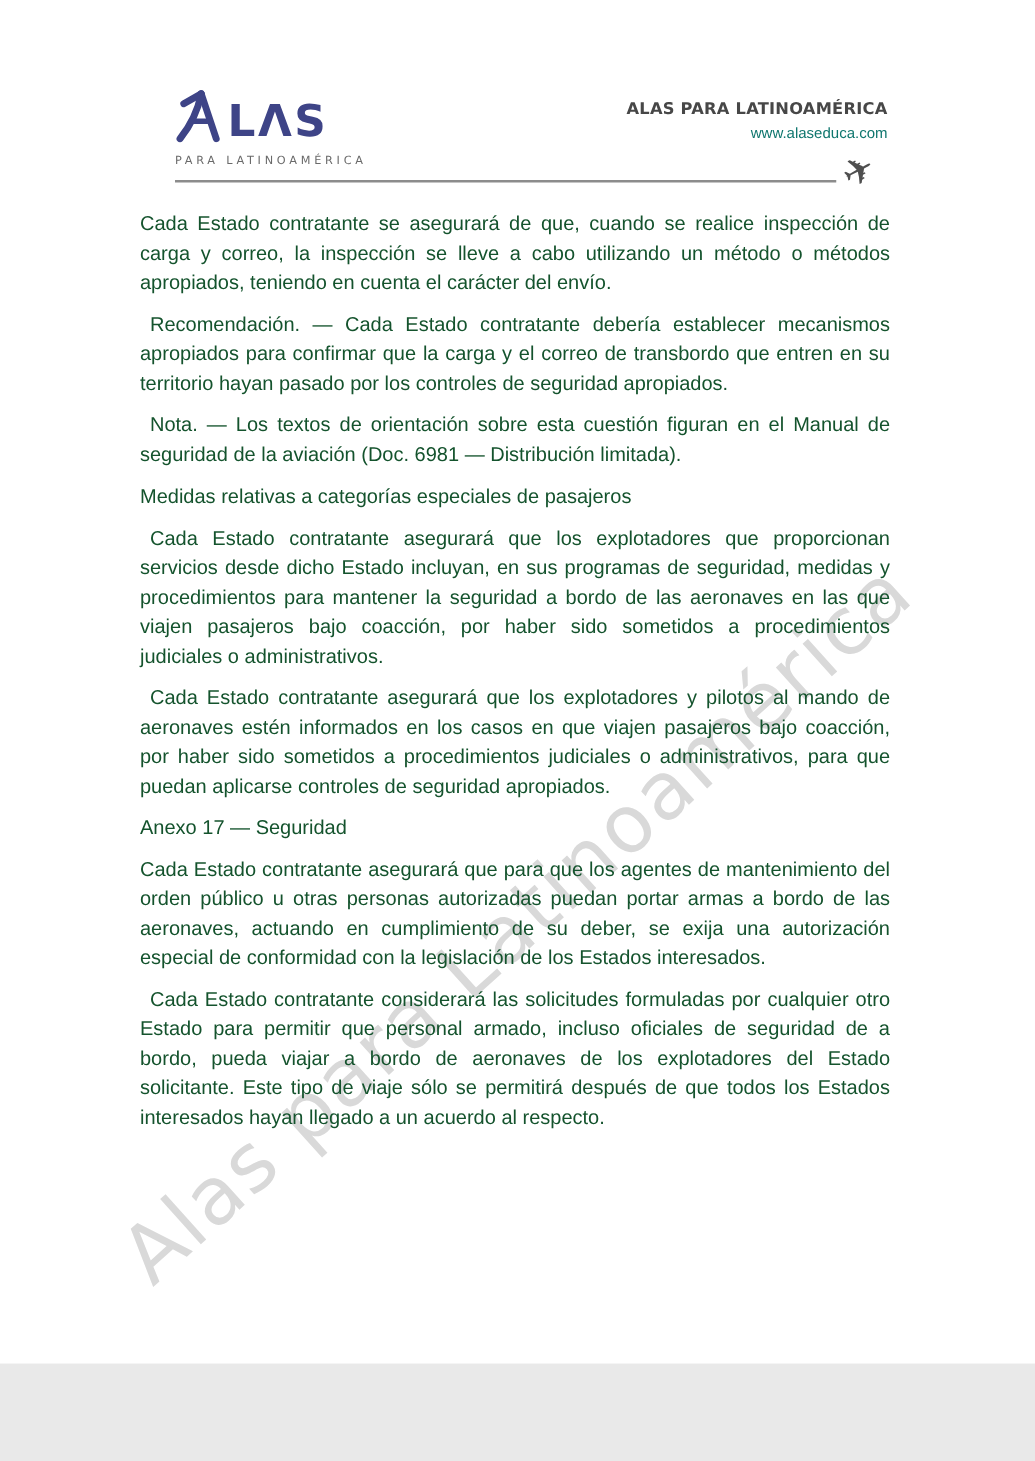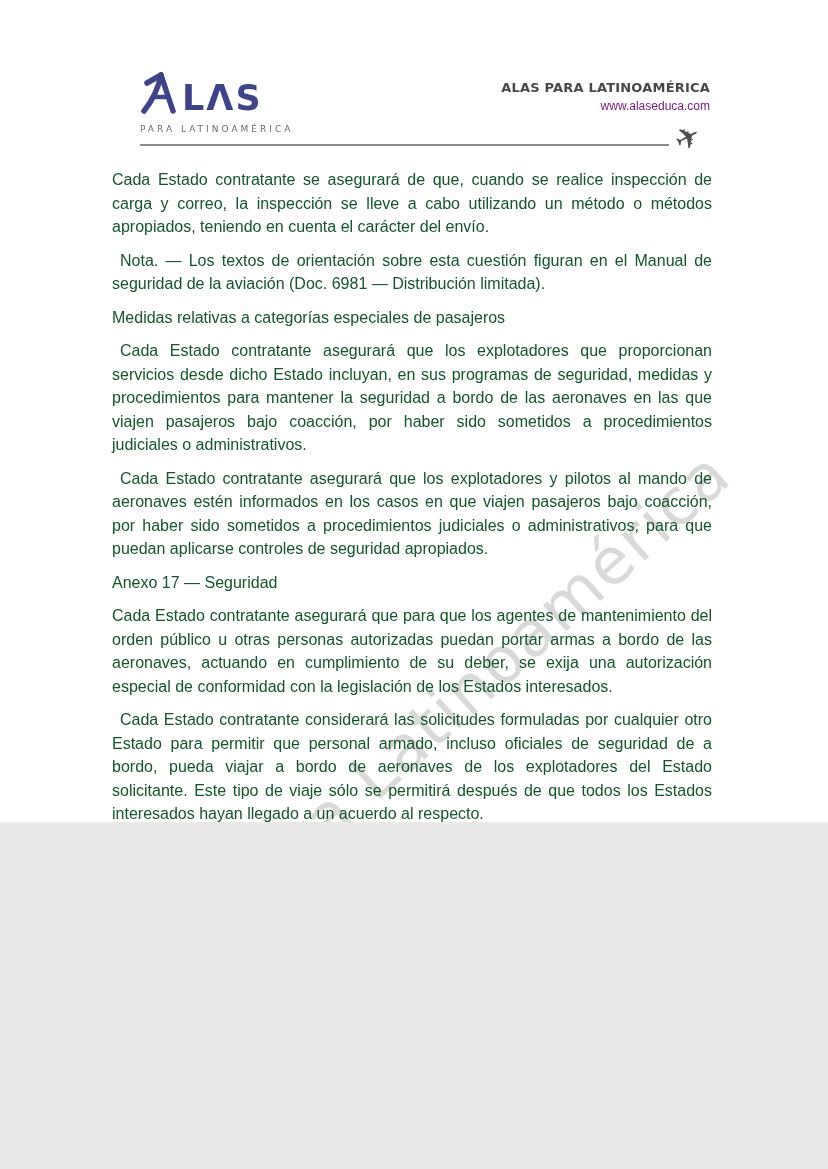--- a/index.html
+++ b/index.html
@@ -1,17 +1,17 @@
 <!DOCTYPE html>
 <html><head>
 <meta charset="utf-8">
 <style>
   html,body { margin:0; padding:0; background:#e9e9e9; }
   .page {
-    position:relative; width:828px; height:822px; margin:0 auto;
+    position:relative; width:828px; height:1091px; margin:0 auto;
     background:#ffffff; overflow:hidden;
     font-family:"Liberation Sans", sans-serif; color:#222;
   }
   
   .header {
     display:flex; justify-content:space-between; align-items:flex-start;
     padding:70px 118px 0 140px;
   }
   .logo-row { display:flex; align-items:flex-end; gap:2px; }
   .logo-figure { width:40px; height:44px; display:block; }
@@ -21,21 +21,21 @@
   }
   .logo-tagline {
     margin-top:10px; font-size:9px; letter-spacing:3px; color:#6a6a6a;
     font-family:"DejaVu Sans", sans-serif; white-space:nowrap;
   }
   .header-right { text-align:right; padding-top:10px; }
   .org-name {
     font-weight:700; font-size:13px; color:#474747; letter-spacing:0.2px;
     font-family:"DejaVu Sans", sans-serif;
   }
-  .website { font-size:12px; color:#701a75; margin-top:4px; }
+  .website { font-size:12px; color:#0f766e; margin-top:4px; }
   
   .rule-row {
     display:flex; align-items:center;
     margin:2px 128px 0 140px; height:18px;
   }
   .rule { flex:1; height:2px; background:#8c8c8c; }
   .plane {
     font-family:"DejaVu Sans", sans-serif; font-size:30px; color:#4f4f4f;
     display:inline-block; transform:translateY(-7px) rotate(-28deg);
     margin-left:6px; line-height:1;
@@ -84,20 +84,21 @@
 
   <div class="rule-row">
     <div class="rule"></div>
     <span class="plane">✈</span>
   </div>
 
   <div class="content">
     <div class="watermark">Alas para Latinoamérica</div>
 
     <p class="para">Cada Estado contratante se asegurará de que, cuando se realice inspección de carga y correo, la inspección se lleve a cabo utilizando un método o métodos apropiados, teniendo en cuenta el carácter del envío.</p>
+    <p class="para indent">Recomendación. — Cada Estado contratante debería establecer mecanismos apropiados para confirmar que la carga y el correo de transbordo que entren en su territorio hayan pasado por los controles de seguridad apropiados.</p>
     <p class="para indent">Nota. — Los textos de orientación sobre esta cuestión figuran en el Manual de seguridad de la aviación (Doc. 6981 — Distribución limitada).</p>
     <p class="para">Medidas relativas a categorías especiales de pasajeros</p>
     <p class="para indent">Cada Estado contratante asegurará que los explotadores que proporcionan servicios desde dicho Estado incluyan, en sus programas de seguridad, medidas y procedimientos para mantener la seguridad a bordo de las aeronaves en las que viajen pasajeros bajo coacción, por haber sido sometidos a procedimientos judiciales o administrativos.</p>
     <p class="para indent">Cada Estado contratante asegurará que los explotadores y pilotos al mando de aeronaves estén informados en los casos en que viajen pasajeros bajo coacción, por haber sido sometidos a procedimientos judiciales o administrativos, para que puedan aplicarse controles de seguridad apropiados.</p>
     <p class="para">Anexo 17 — Seguridad</p>
     <p class="para">Cada Estado contratante asegurará que para que los agentes de mantenimiento del orden público u otras personas autorizadas puedan portar armas a bordo de las aeronaves, actuando en cumplimiento de su deber, se exija una autorización especial de conformidad con la legislación de los Estados interesados.</p>
     <p class="para indent">Cada Estado contratante considerará las solicitudes formuladas por cualquier otro Estado para permitir que personal armado, incluso oficiales de seguridad de a bordo, pueda viajar a bordo de aeronaves de los explotadores del Estado solicitante. Este tipo de viaje sólo se permitirá después de que todos los Estados interesados hayan llegado a un acuerdo al respecto.</p>
   </div>
 
 </div>

